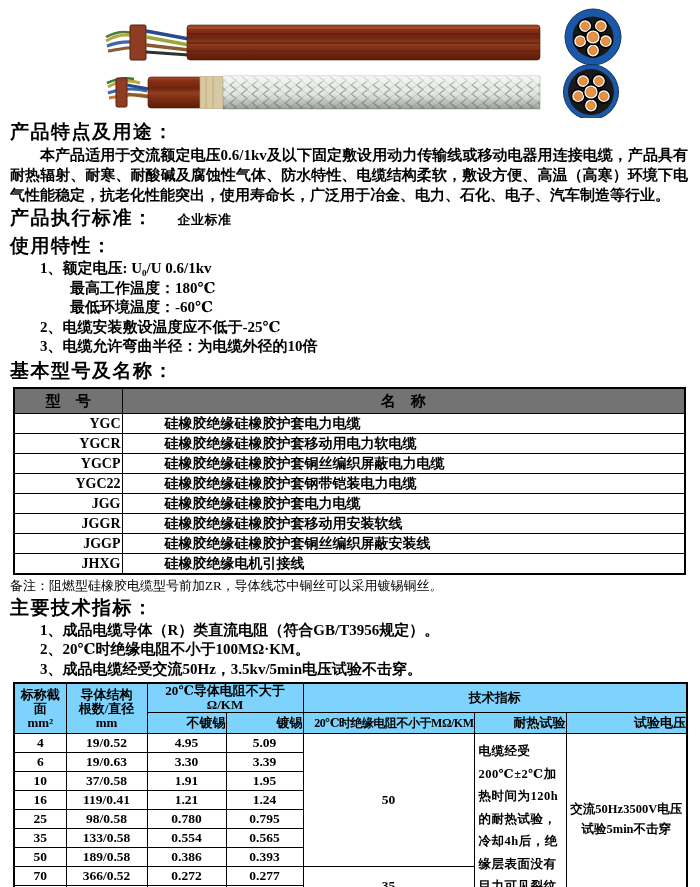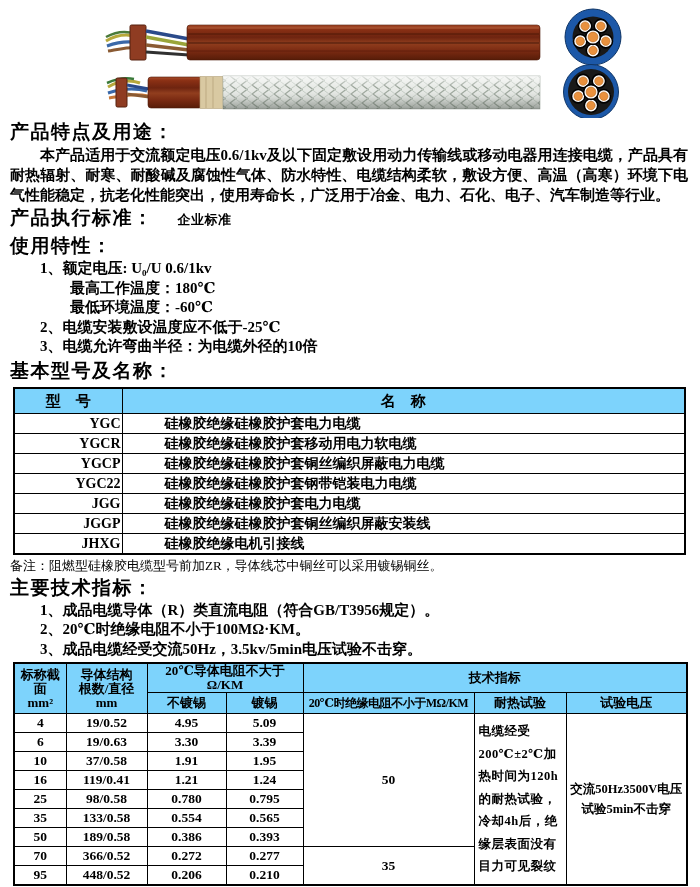--- a/index.html
+++ b/index.html
@@ -20,33 +20,33 @@
   .para{font-size:15px;font-weight:bold;line-height:20px;margin:1px 0 1px 0;text-indent:2em;text-align:justify;}
 
   .u-list{margin:0 0 2px 0;}
   .u-item{font-size:15px;font-weight:bold;line-height:19.5px;margin-left:30px;}
   .u-item.sub{margin-left:60px;}
 
   
   table{border-collapse:collapse;table-layout:fixed;}
   .model-table{width:673px;margin:4px 0 2px 3px;border:2px solid #000;}
   .model-table th,.model-table td{border:1px solid #000;font-weight:bold;overflow:hidden;white-space:nowrap;}
-  .model-table th{background:#7dd3fc;font-size:15px;height:22px;line-height:22px;}
+  .model-table th{background:#737373;font-size:15px;height:22px;line-height:22px;}
   .model-table td{height:17px;line-height:17px;font-size:14px;}
   .model-code{text-align:right;}
   .model-name{padding-left:42px;font-size:13.5px;}
 
   .note{font-size:13px;font-weight:normal;line-height:16px;margin:3px 0 2px 0;}
 
   
   .spec-table{width:673px;margin:3px 0 0 3px;border:2px solid #000;}
   .spec-table th,.spec-table td{border:1px solid #000;font-weight:bold;text-align:center;padding:0;overflow:hidden;}
   .spec-table thead th{background:#7dd3fc;font-size:13px;line-height:14px;}
   .spec-table thead tr.h1 th{height:22px;}
-  .spec-table thead tr.h2 th{height:20px;}
+  .spec-table thead tr.h2 th{height:20px;text-align:right;}
   .spec-table thead th .l{display:block;}
   .spec-table tbody td{font-size:13.5px;height:18px;line-height:18px;}
   .heat-cell{font-size:12.5px !important;line-height:22.5px !important;text-align:left !important;padding:2px 4px !important;letter-spacing:.5px;}
   .volt-cell{font-size:12.5px !important;line-height:20px !important;padding:0 2px !important;}
   .ins-header{font-size:12px !important;letter-spacing:-0.5px;}
 </style>
 </head>
 <body>
 
 <div class="page">
@@ -189,20 +189,24 @@
           <td class="model-code">YGCP</td>
           <td class="model-name">硅橡胶绝缘硅橡胶护套铜丝编织屏蔽电力电缆</td>
         </tr>
       <tr>
           <td class="model-code">YGC22</td>
           <td class="model-name">硅橡胶绝缘硅橡胶护套钢带铠装电力电缆</td>
         </tr>
       <tr>
           <td class="model-code">JGG</td>
           <td class="model-name">硅橡胶绝缘硅橡胶护套电力电缆</td>
+        </tr>
+      <tr>
+          <td class="model-code">JGGR</td>
+          <td class="model-name">硅橡胶绝缘硅橡胶护套移动用安装软线</td>
         </tr>
       <tr>
           <td class="model-code">JGGP</td>
           <td class="model-name">硅橡胶绝缘硅橡胶护套铜丝编织屏蔽安装线</td>
         </tr>
       <tr>
           <td class="model-code">JHXG</td>
           <td class="model-name">硅橡胶绝缘电机引接线</td>
         </tr>
     </tbody>

